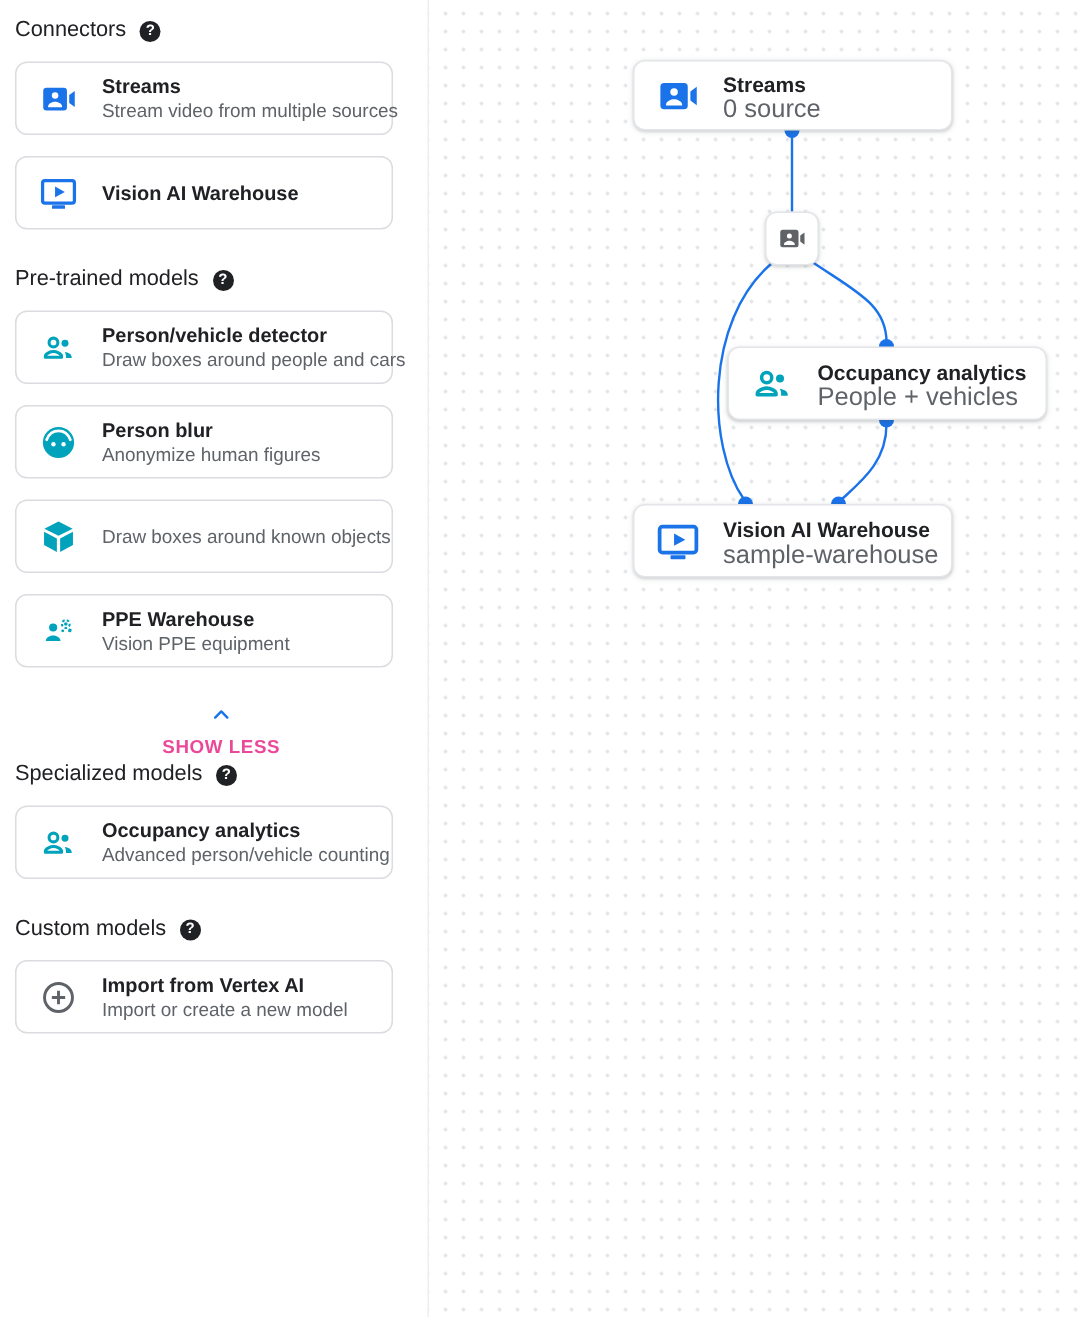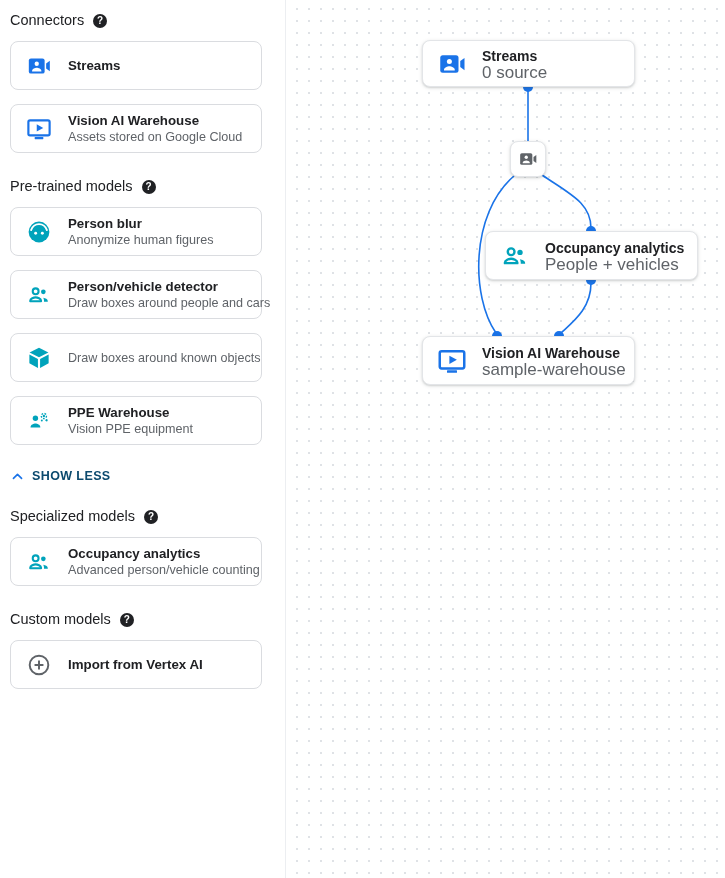--- a/index.html
+++ b/index.html
@@ -41,22 +41,23 @@
     cursor: grab;
   }
   .card-icon { width: 26px; height: 26px; flex: none; display: flex; align-items: center; justify-content: center; }
   .card-icon svg { width: 26px; height: 26px; display: block; }
   .card-text { min-width: 0; }
   .card-title { font-size: 13.3px; font-weight: bold; color: #202124; line-height: 17px; white-space: nowrap; }
   .card-sub { font-size: 12.6px; color: #5f6368; line-height: 16px; white-space: nowrap; }
   .show-less {
     display: flex; align-items: center; gap: 7px;
     margin: 24px 0 0 10px; height: 14px;
-    color: #0c4a6e; font-size: 12.5px; font-weight: bold; letter-spacing: .4px;
+    color: #ec4899; font-size: 12.5px; font-weight: bold; letter-spacing: .4px;
     cursor: pointer;
+    flex-direction: column;
   }
   .show-less svg { width: 15px; height: 15px; display: block; }
 
   
   .canvas {
     position: relative; flex: 1; height: 878px;
     background-color: #fff;
     background-image: radial-gradient(circle, #dfe2e6 1px, rgba(255,255,255,0) 1.2px);
     background-size: 12px 12px;
     background-position: 5px 3px;
@@ -91,67 +92,67 @@
           <span class="card-icon">
             <svg viewBox="0 0 24 24">
               <rect x="2.6" y="5" width="14.6" height="14" rx="2" fill="#1a73e8"></rect>
               <polygon points="18.6,9.6 22,7.1 22,16.9 18.6,14.4" fill="#1a73e8"></polygon>
               <circle cx="9.9" cy="9.9" r="2" fill="#fff"></circle>
               <path d="M5.6 16.6c0-1.9 2.8-2.9 4.3-2.9s4.3 1 4.3 2.9v.5H5.6z" fill="#fff"></path>
             </svg>
           </span>
           <div class="card-text">
             <div class="card-title">Streams</div>
+            <div class="card-sub">Stream video from multiple sources</div>
           </div>
         </div>
         <div class="card">
           <span class="card-icon">
             <svg viewBox="0 0 24 24">
               <rect x="2.2" y="4.1" width="19.6" height="13.8" rx="1.5" fill="none" stroke="#1a73e8" stroke-width="2"></rect>
               <polygon points="9.9,7.7 15.9,11 9.9,14.3" fill="#1a73e8"></polygon>
               <rect x="8" y="19.3" width="8" height="2.1" rx="0.4" fill="#1a73e8"></rect>
             </svg>
           </span>
           <div class="card-text">
             <div class="card-title">Vision AI Warehouse</div>
-            <div class="card-sub">Assets stored on Google Cloud</div>
           </div>
         </div>
       </div>
       <div class="section">
         <div class="section-heading">
           <span>Pre-trained models</span>
           <span class="help-badge">?</span>
+        </div>
+        <div class="card">
+          <span class="card-icon">
+            <svg viewBox="0 0 24 24">
+              <circle cx="8.9" cy="8.6" r="2.7" fill="none" stroke="#00a3bb" stroke-width="1.9"></circle>
+              <path d="M3.9 17.7v-.4c0-2 3.4-3.1 5-3.1s5 1.1 5 3.1v.4z" fill="none" stroke="#00a3bb" stroke-width="1.9" stroke-linejoin="round"></path>
+              <circle cx="16" cy="9.1" r="2.15" fill="#00a3bb"></circle>
+              <path d="M15.9 14.5c2 .3 4.2 1.3 4.2 3v.7h-3.5v-1.1c0-.9-.3-1.8-.7-2.6z" fill="#00a3bb"></path>
+            </svg>
+          </span>
+          <div class="card-text">
+            <div class="card-title">Person/vehicle detector</div>
+            <div class="card-sub">Draw boxes around people and cars</div>
+          </div>
         </div>
         <div class="card">
           <span class="card-icon">
             <svg viewBox="0 0 24 24">
               <circle cx="12" cy="12" r="9.6" fill="#00a3bb"></circle>
               <path d="M4.7 10.3C6.1 6.5 9 4.8 12 4.8s5.9 1.7 7.3 5.5" fill="none" stroke="#fff" stroke-width="1.7" stroke-linecap="round"></path>
               <circle cx="8.9" cy="13.1" r="1.35" fill="#fff"></circle>
               <circle cx="15.1" cy="13.1" r="1.35" fill="#fff"></circle>
             </svg>
           </span>
           <div class="card-text">
             <div class="card-title">Person blur</div>
             <div class="card-sub">Anonymize human figures</div>
-          </div>
-        </div>
-        <div class="card">
-          <span class="card-icon">
-            <svg viewBox="0 0 24 24">
-              <circle cx="8.9" cy="8.6" r="2.7" fill="none" stroke="#00a3bb" stroke-width="1.9"></circle>
-              <path d="M3.9 17.7v-.4c0-2 3.4-3.1 5-3.1s5 1.1 5 3.1v.4z" fill="none" stroke="#00a3bb" stroke-width="1.9" stroke-linejoin="round"></path>
-              <circle cx="16" cy="9.1" r="2.15" fill="#00a3bb"></circle>
-              <path d="M15.9 14.5c2 .3 4.2 1.3 4.2 3v.7h-3.5v-1.1c0-.9-.3-1.8-.7-2.6z" fill="#00a3bb"></path>
-            </svg>
-          </span>
-          <div class="card-text">
-            <div class="card-title">Person/vehicle detector</div>
-            <div class="card-sub">Draw boxes around people and cars</div>
           </div>
         </div>
         <div class="card">
           <span class="card-icon">
             <svg viewBox="0 0 24 24">
               <path d="M12 2.5 20.7 6.9 12 11.3 3.3 6.9z" fill="#00a3bb"></path>
               <path d="M3.1 8.7v8.2l7.9 4.3v-8.3z" fill="#00a3bb"></path>
               <path d="M20.9 8.7v8.2L13 21.2v-8.3z" fill="#00a3bb"></path>
             </svg>
           </span>
@@ -211,20 +212,21 @@
         </div>
         <div class="card">
           <span class="card-icon">
             <svg viewBox="0 0 24 24">
               <circle cx="12" cy="12" r="8.6" fill="none" stroke="#5f6368" stroke-width="1.8"></circle>
               <path d="M12 7.9v8.2 M7.9 12h8.2" stroke="#5f6368" stroke-width="1.8"></path>
             </svg>
           </span>
           <div class="card-text">
             <div class="card-title">Import from Vertex AI</div>
+            <div class="card-sub">Import or create a new model</div>
           </div>
         </div>
       </div>
     </div>
 </div>
 
 <div class="canvas" id="canvas">
     <svg width="440" height="878" class="edges-layer">
       <path d="M242 87 L242 141" fill="none" stroke="#1a73e8" stroke-width="1.6"></path>
       <path d="M228 176 C 184 214, 185 297, 210 333" fill="none" stroke="#1a73e8" stroke-width="1.6"></path>

